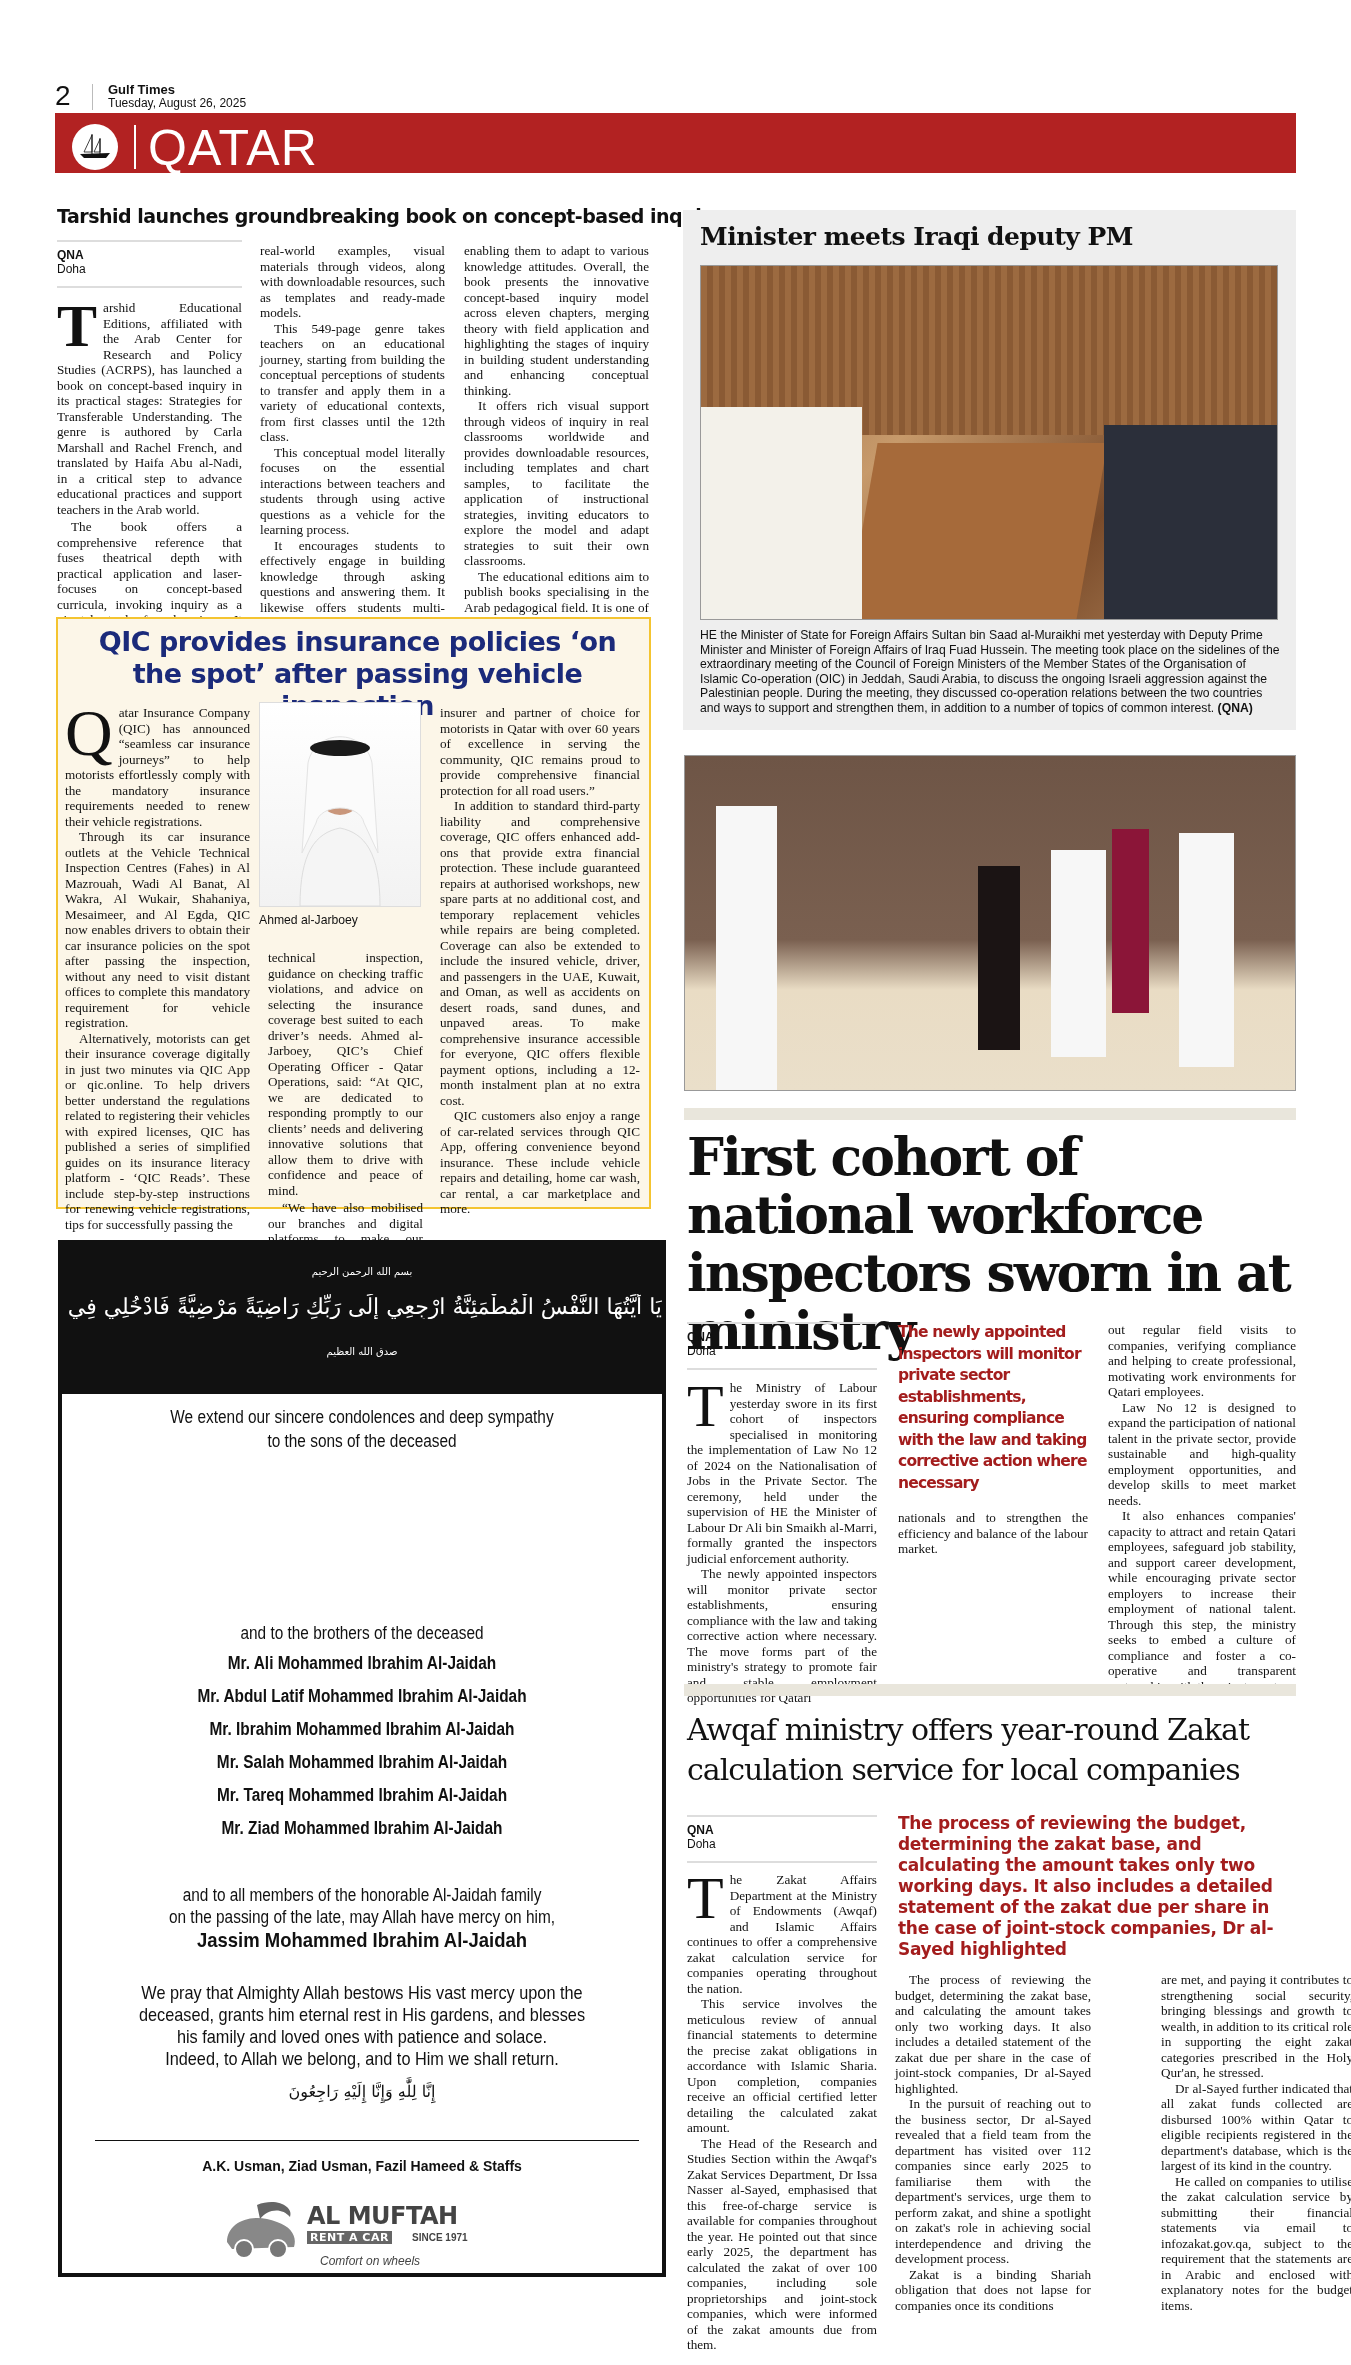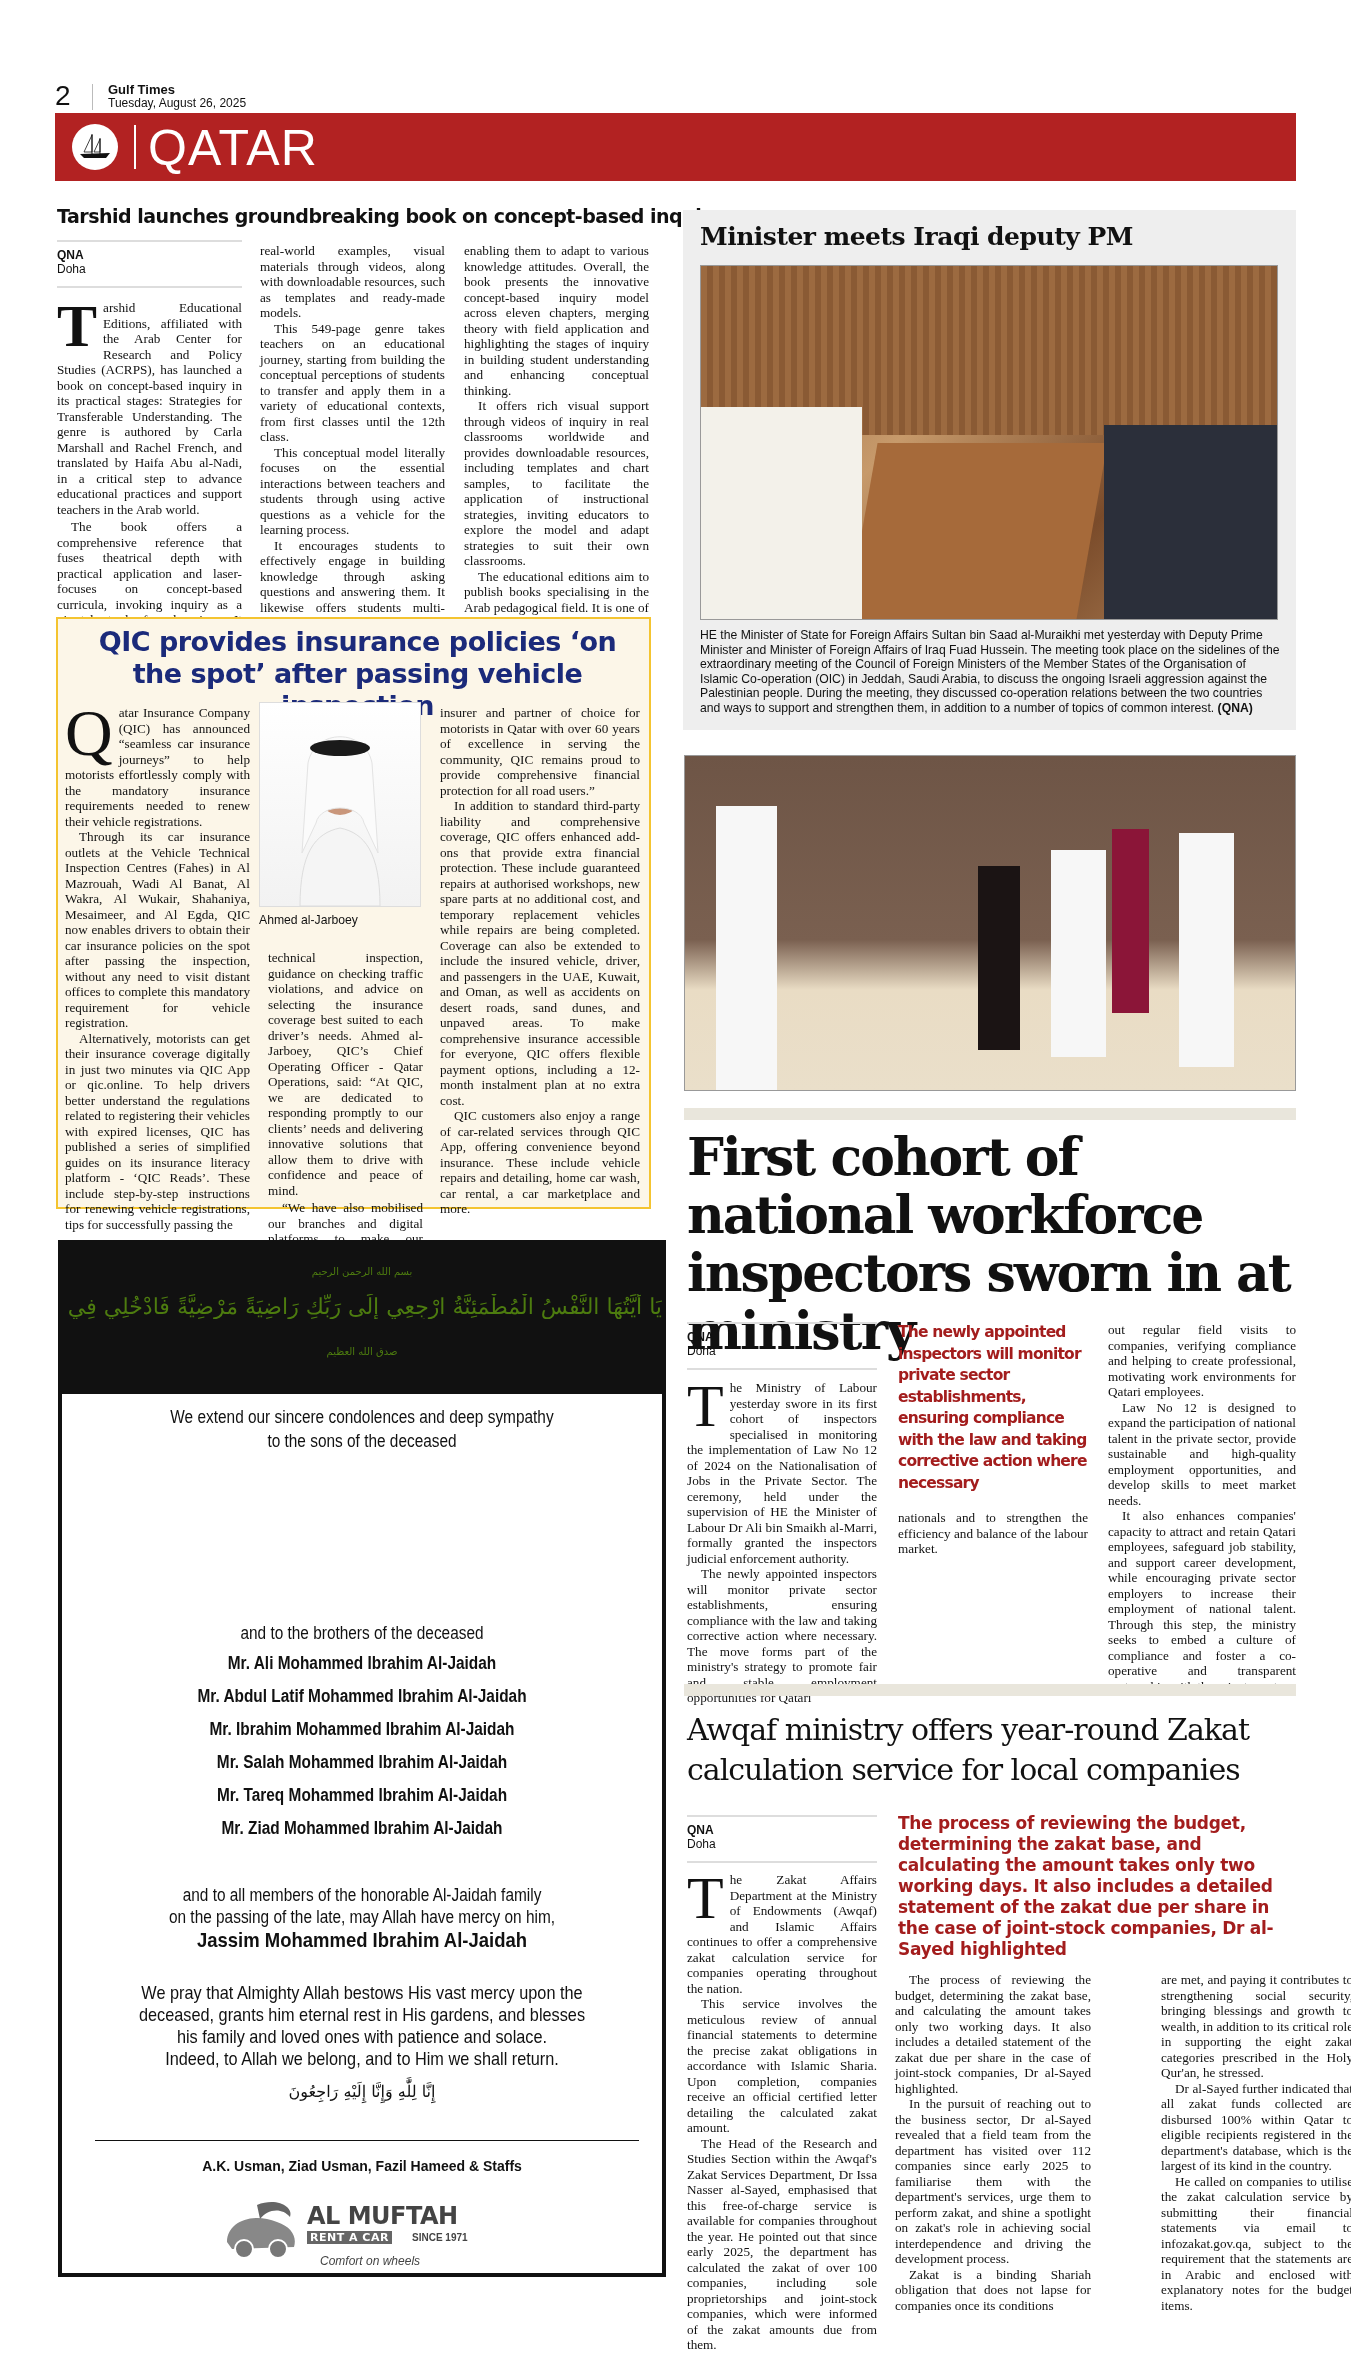--- a/index.html
+++ b/index.html
@@ -2,40 +2,40 @@
 <html><head>
 <meta charset="utf-8">
 <style>
   * { box-sizing: border-box; margin: 0; padding: 0; }
   body { width: 1351px; height: 2365px; background: #fff; position: relative; font-family: "DejaVu Serif", serif; color: #111; overflow: hidden; }
   .abs { position: absolute; }
   .pageno { left: 55px; top: 80px; font-size: 28px; font-family: "Liberation Sans", sans-serif; }
   .masthead-sep { left: 92px; top: 84px; width: 1px; height: 26px; background: #bbb; }
   .paper-name { left: 108px; top: 82px; font-size: 13px; font-weight: bold; font-family: "Liberation Sans", sans-serif; }
   .paper-date { left: 108px; top: 96px; font-size: 12px; font-family: "Liberation Sans", sans-serif; }
-  .banner { left: 55px; top: 113px; width: 1241px; height: 68px; background: #b22222; }
+  .banner { left: 55px; top: 113px; width: 1241px; height: 60px; background: #b22222; }
   .logo-circle { position: absolute; left: 17px; top: 11px; width: 46px; height: 46px; border-radius: 50%; background: #fff; display: flex; align-items: center; justify-content: center; }
   .banner-sep { position: absolute; left: 79px; top: 12px; width: 2px; height: 44px; background: #fff; }
   .banner-title { position: absolute; left: 93px; top: 6px; color: #fff; font-family: "Liberation Sans", sans-serif; font-size: 50px; font-weight: 300; letter-spacing: 1px; }
   .h-tarshid { left: 57px; top: 205px; font-family: "DejaVu Sans", sans-serif; font-weight: bold; font-size: 19px; letter-spacing: -0.5px; }
   .byline { border-top: 2px solid #ddd; border-bottom: 2px solid #ddd; padding: 6px 0 10px; width: 185px; font-family: "Liberation Sans", sans-serif; font-size: 12px; line-height: 14px; }
   .byline b { font-weight: bold; display: block; }
   .col { font-family: "Liberation Serif", serif; font-size: 13.2px; line-height: 15.5px; text-align: justify; hyphens: auto; }
   .col p { text-indent: 14px; }
   .col p.first { text-indent: 0; }
   .dropcap { float: left; font-size: 60px; line-height: 48px; font-weight: bold; margin: 2px 6px 0 0; font-family: "Liberation Serif", serif; }
   .grey-box { left: 683px; top: 210px; width: 613px; height: 520px; background: #eeeeee; }
   .h-minister { left: 700px; top: 222px; font-family: "DejaVu Serif", serif; font-weight: bold; font-size: 25px; letter-spacing: -0.5px; }
   .photo { background: linear-gradient(135deg, #8a5a36, #c79a6b 40%, #7a4b2a 70%, #b88b5f); border: 1px solid #999; }
   .caption { font-family: "Liberation Sans", sans-serif; font-size: 12.2px; line-height: 14.6px; color: #111; }
   .qic-box { left: 56px; top: 617px; width: 595px; height: 592px; background: #fcf6e8; border: 2px solid #f4c430; }
   .h-qic { left: 70px; top: 626px; width: 575px; color: #1b2a7a; font-family: "DejaVu Sans", sans-serif; font-weight: bold; font-size: 27px; line-height: 32px; text-align: center; letter-spacing: -0.5px; }
   .portrait { left: 259px; top: 702px; width: 162px; height: 205px; background: linear-gradient(#fff, #f2f2f2); border: 1px solid #ddd; }
   .ad { left: 58px; top: 1240px; width: 608px; height: 1037px; border: 4px solid #111; background: #fff; }
-  .ad-head { position: absolute; left: 0; top: 0; width: 100%; height: 150px; background: #111; color: #4d7c0f; text-align: center; }
+  .ad-head { position: absolute; left: 0; top: 0; width: 100%; height: 150px; background: #111; color: #ffffff; text-align: center; }
   .ad-text { position: absolute; left: 0; width: 100%; text-align: center; font-family: "Liberation Sans", sans-serif; color: #111; }
   .ad-name { font-weight: bold; font-size: 17.5px; line-height: 33px; transform: scaleX(0.88); }
   .ad-plain { font-size: 17.5px; line-height: 22px; transform: scaleX(0.88); }
   .h-cohort { left: 687px; top: 1128px; width: 620px; font-family: "DejaVu Serif", serif; font-weight: bold; font-size: 52px; line-height: 58px; letter-spacing: -2px; }
   .pull-red { color: #a31d1d; font-family: "DejaVu Sans", sans-serif; font-weight: bold; letter-spacing: -0.8px; }
   .tan-bar { background: #e9e6dc; }
   .h-awqaf { left: 687px; top: 1710px; width: 620px; font-family: "DejaVu Serif", serif; font-size: 30px; line-height: 40px; letter-spacing: -1px; color: #111; }
 </style>
 </head>
 <body>

